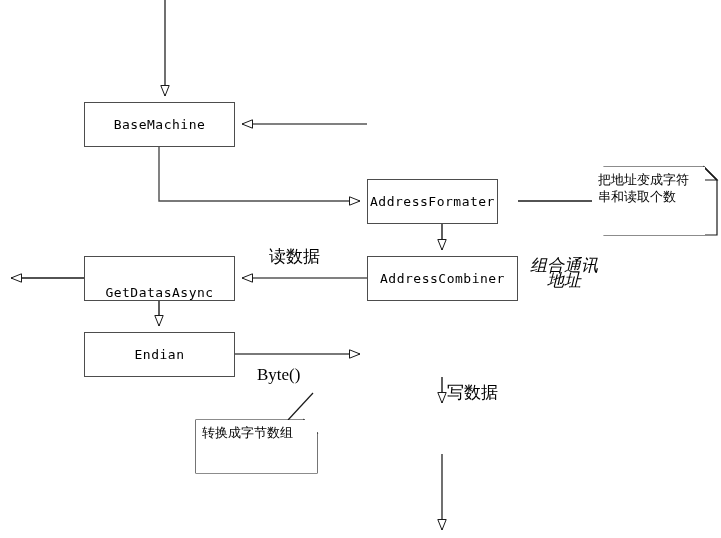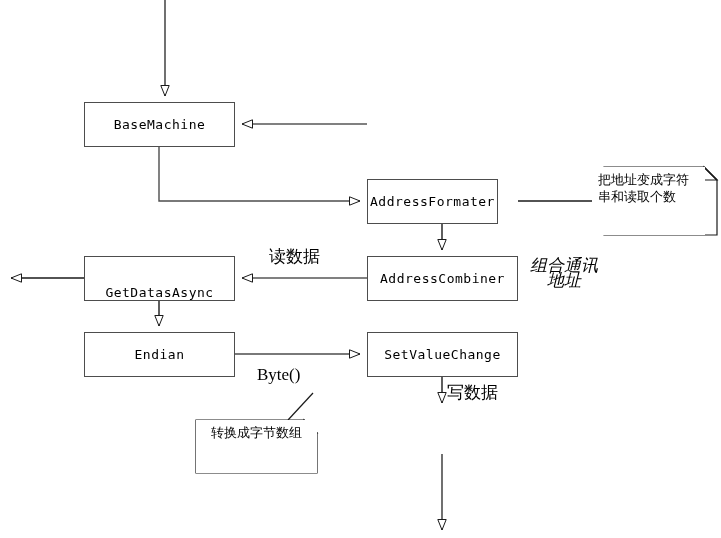--- a/index.html
+++ b/index.html
@@ -162,30 +162,27 @@
   </div>
 
   <div class="node" style="left:84px;  top:256px; width:151px; height:45px;align-items:flex-end;">
     <span>GetDatasAsync</span>
   </div>
 
   <div class="node" style="left:84px;  top:332px; width:151px; height:45px;">
     <span>Endian</span>
   </div>
 
-  <div class="node" style="left:367px; top:332px; width:151px; height:45px;">
-    <span>SetValueChange</span>
-  </div>
 
 
   <div class="note" style="left:592px; top:167px; width:113px; height:68px;">
     <span class="note-text">把地址变成字符串和读取个数</span>
   </div>
 
-  <div class="note" style="left:196px; top:420px; width:121px; height:53px; text-align:center;">
+  <div class="note" style="left:196px; top:420px; width:121px; height:53px; ">
     <span class="note-text">转换成字节数组</span>
   </div>
 
   <div class="edge-label" style="left:269px; top:245px;">
     <span>读数据</span>
   </div>
 
   <div class="edge-label center" style="left:528px; top:258px; width:72px;">
     <span id="combine-addr-text">组合通讯<br>地址</span>
   </div>

